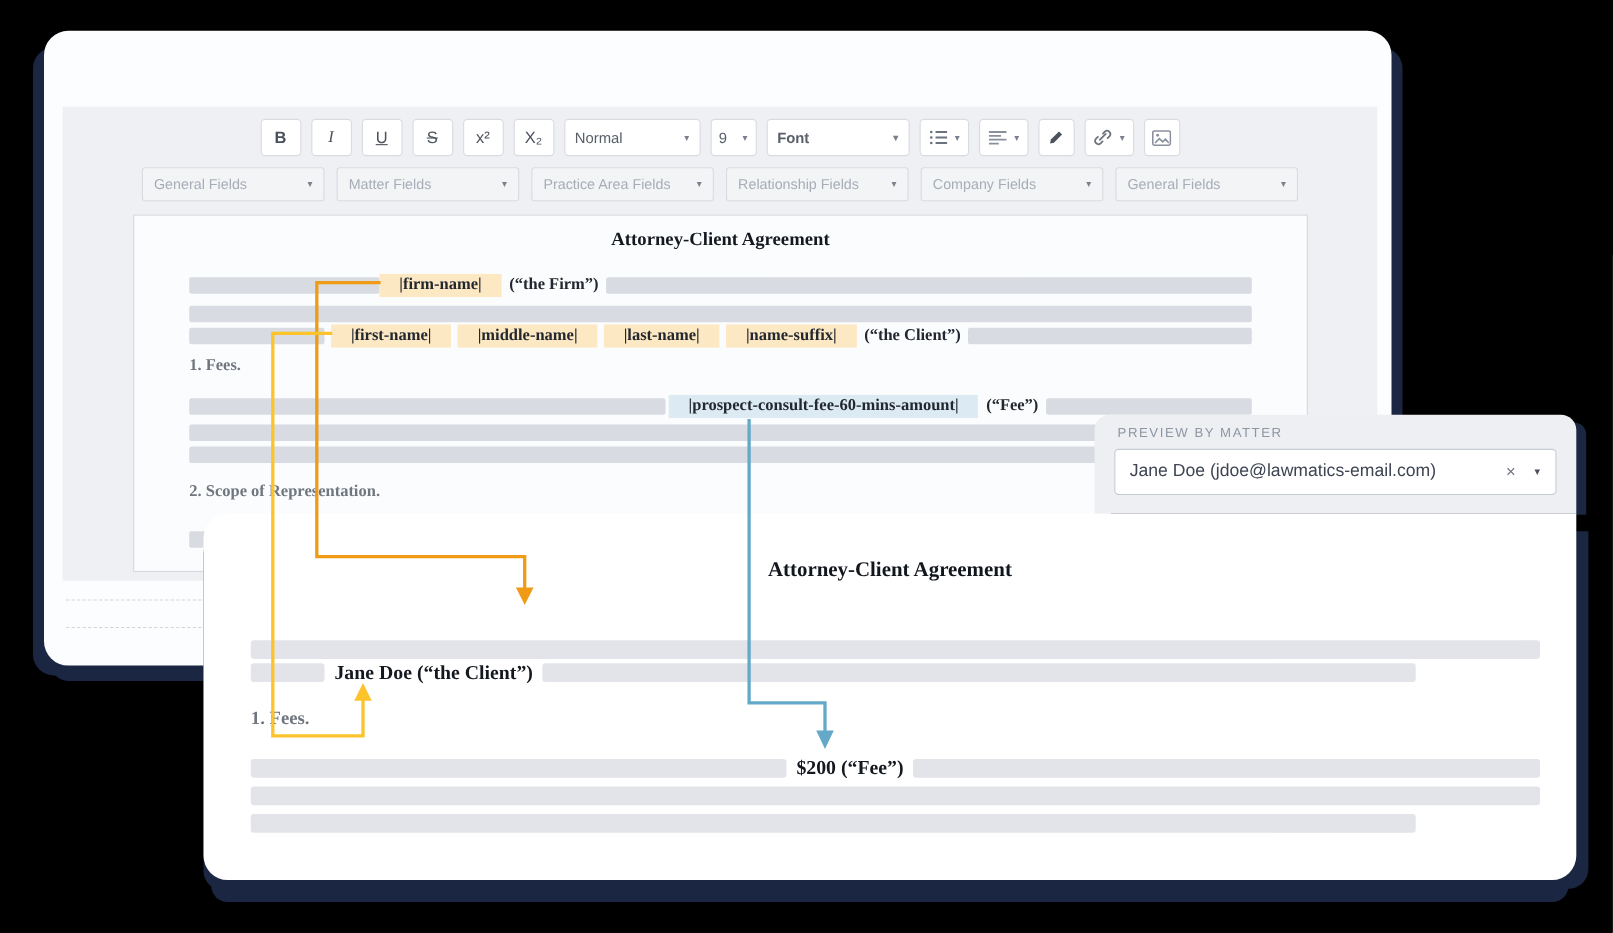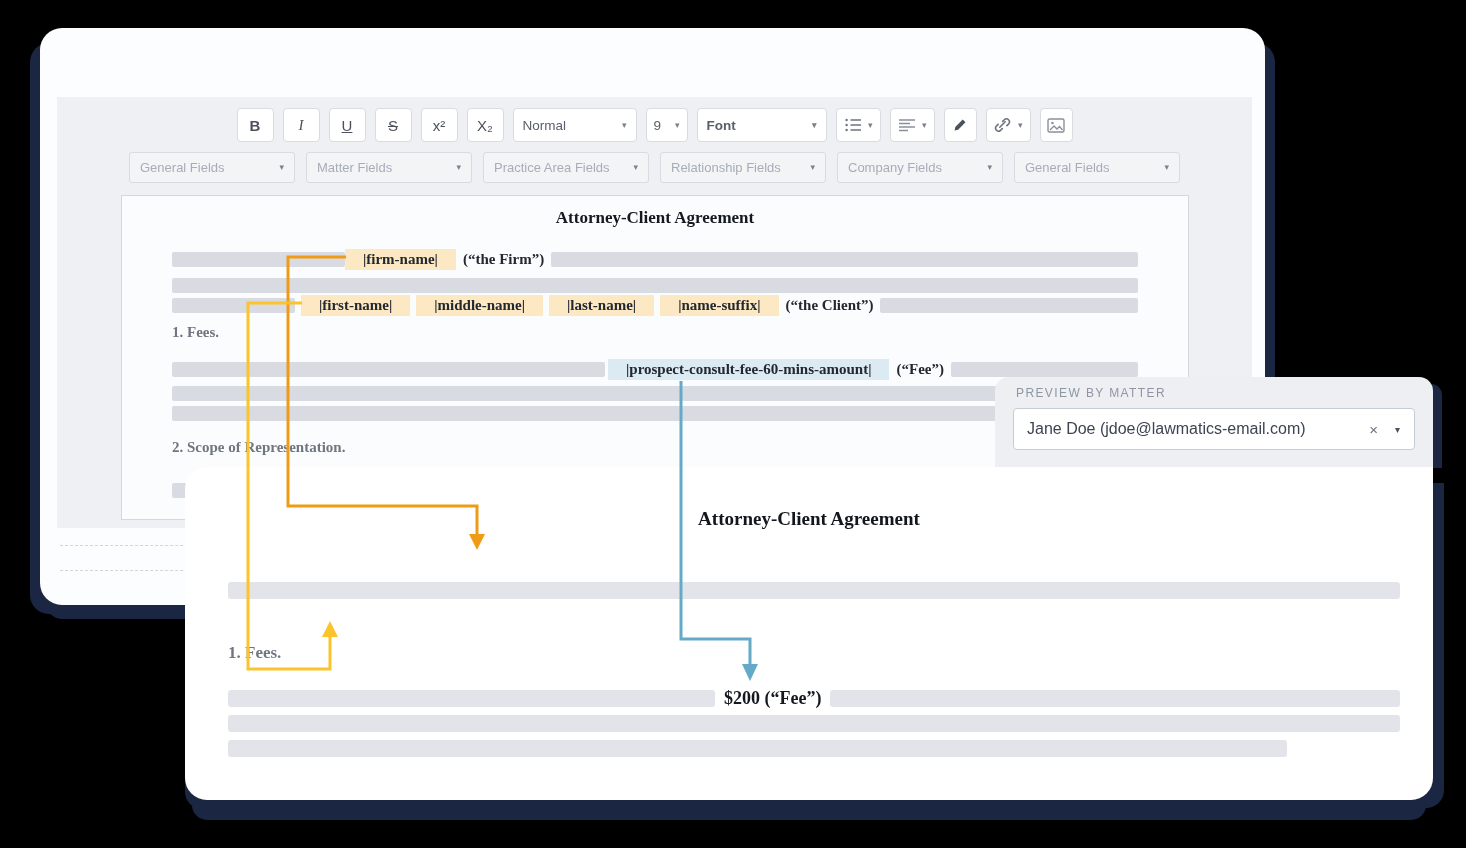--- a/index.html
+++ b/index.html
@@ -253,20 +253,25 @@
   </div>
 
   <div class="preview-card">
     <div class="pv-title">Attorney-Client Agreement</div>
 
 
     <div class="prow" style="top:111px;">
       <div class="pbar grow"></div>
     </div>
 
+    <div class="prow" style="top:132px;right:146px;">
+      <div class="pbar" style="width:67px;"></div>
+      <span class="ptext">Jane Doe (“the Client”)</span>
+      <div class="pbar grow"></div>
+    </div>
 
     <div class="pheading" style="top:176px;">1. Fees.</div>
 
     <div class="prow" style="top:219px;">
       <div class="pbar" style="width:487px;"></div>
       <span class="ptext">$200 (“Fee”)</span>
       <div class="pbar grow"></div>
     </div>
 
     <div class="prow" style="top:244px;">

